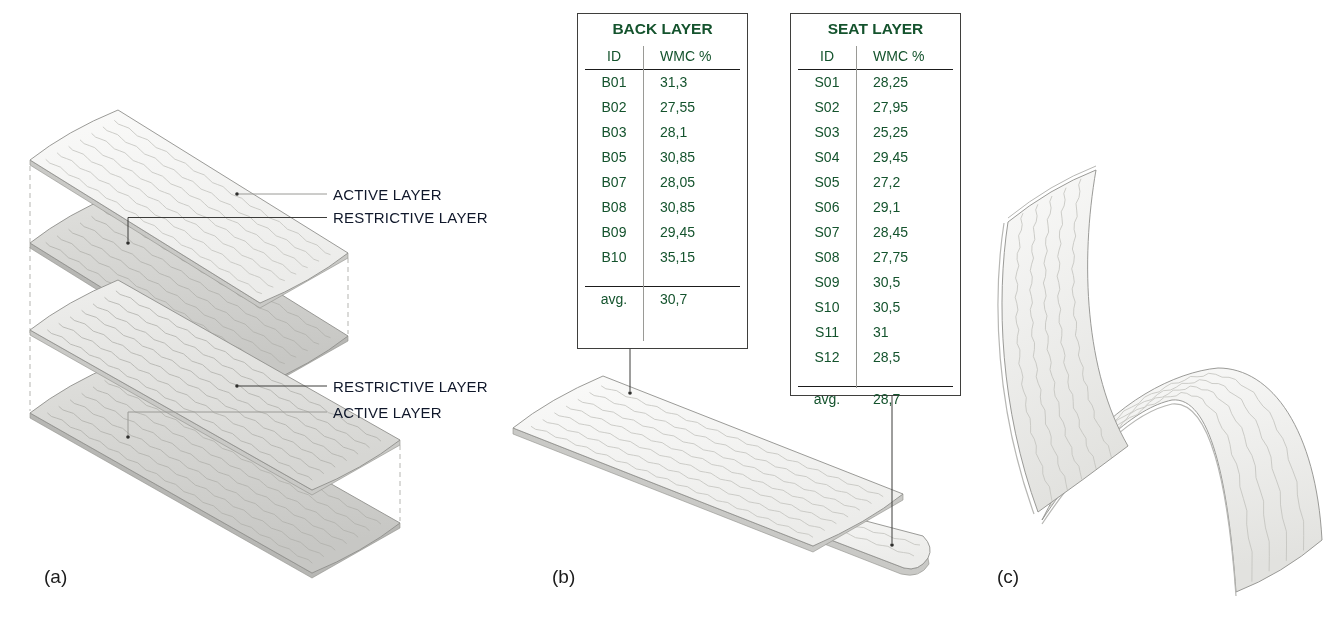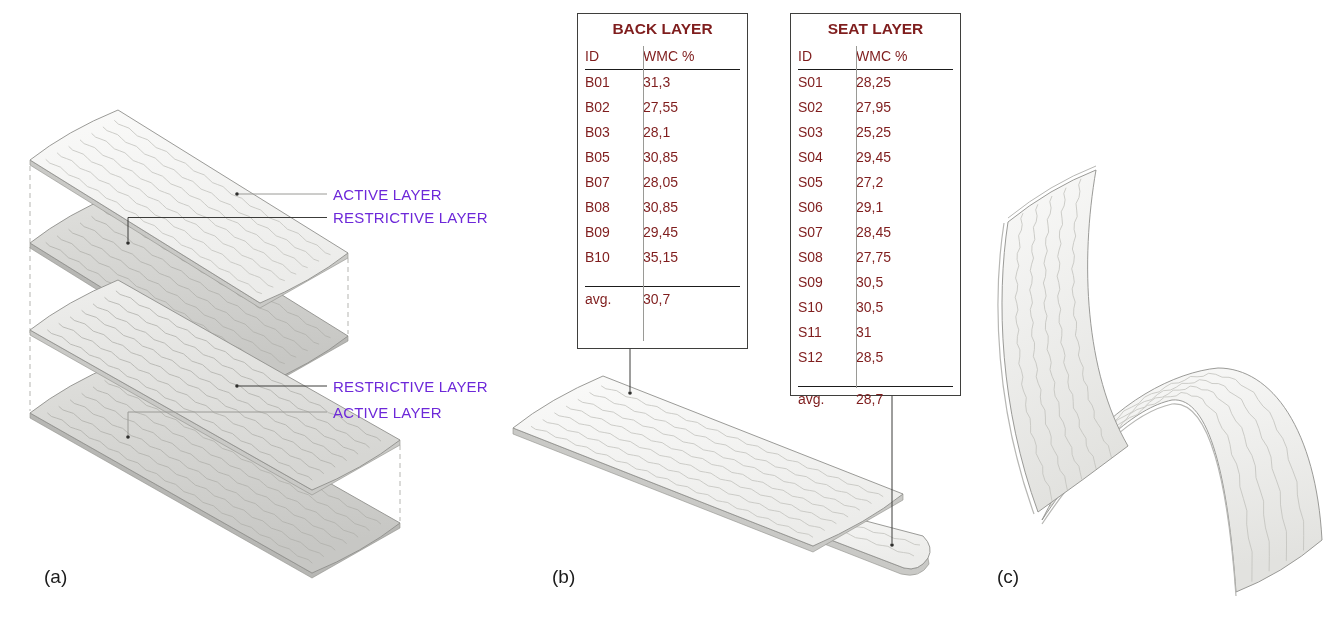--- a/index.html
+++ b/index.html
@@ -1,29 +1,29 @@
 <!DOCTYPE html>
 <html><head>
 <meta charset="utf-8">
 <style>
   html,body{margin:0;padding:0;background:#fff}
   #stage{position:relative;width:1337px;height:617px;background:#ffffff;overflow:hidden;
          font-family:"Liberation Sans","DejaVu Sans",sans-serif}
   #fig{position:absolute;left:0;top:0}
-  .lbl{position:absolute;font-size:15px;line-height:17px;color:#6d28d9;letter-spacing:.2px;white-space:nowrap}
+  .lbl{position:absolute;font-size:15px;line-height:17px;color:#0f172a;letter-spacing:.2px;white-space:nowrap}
   .cap{position:absolute;font-size:19px;color:#1b1b1b}
-  .dt{position:absolute;border:1px solid #3f3f3d;background:#ffffff;color:#7f1d1d;
+  .dt{position:absolute;border:1px solid #3f3f3d;background:#ffffff;color:#14532d;
       font-size:14px;line-height:25px}
   .dt-title{font-weight:bold;text-align:center;font-size:15.5px;line-height:30px;height:30px}
   .dt-head{display:flex;height:25px;border-bottom:1.3px solid #1b1b1b;margin:0 7px}
   .dt-body{margin:0 7px}
   .dt-row{display:flex;height:25px}
   .dt-avg{display:flex;height:25px;margin:16px 7px;border-top:1.3px solid #1b1b1b}
-  .c1{width:58px;}
-  .c2{flex:1;}
+  .c1{width:58px;text-align:center}
+  .c2{flex:1;padding-left:17px}
   .dt-head .c2{}
   .dt-div{position:absolute;left:65px;top:32px;bottom:7px;width:1px;background:#9a9a96}
 </style>
 </head>
 <body>
 
 <div id="stage">
 
   <svg id="fig" width="1337" height="617" viewBox="0 0 1337 617">
       <defs>

